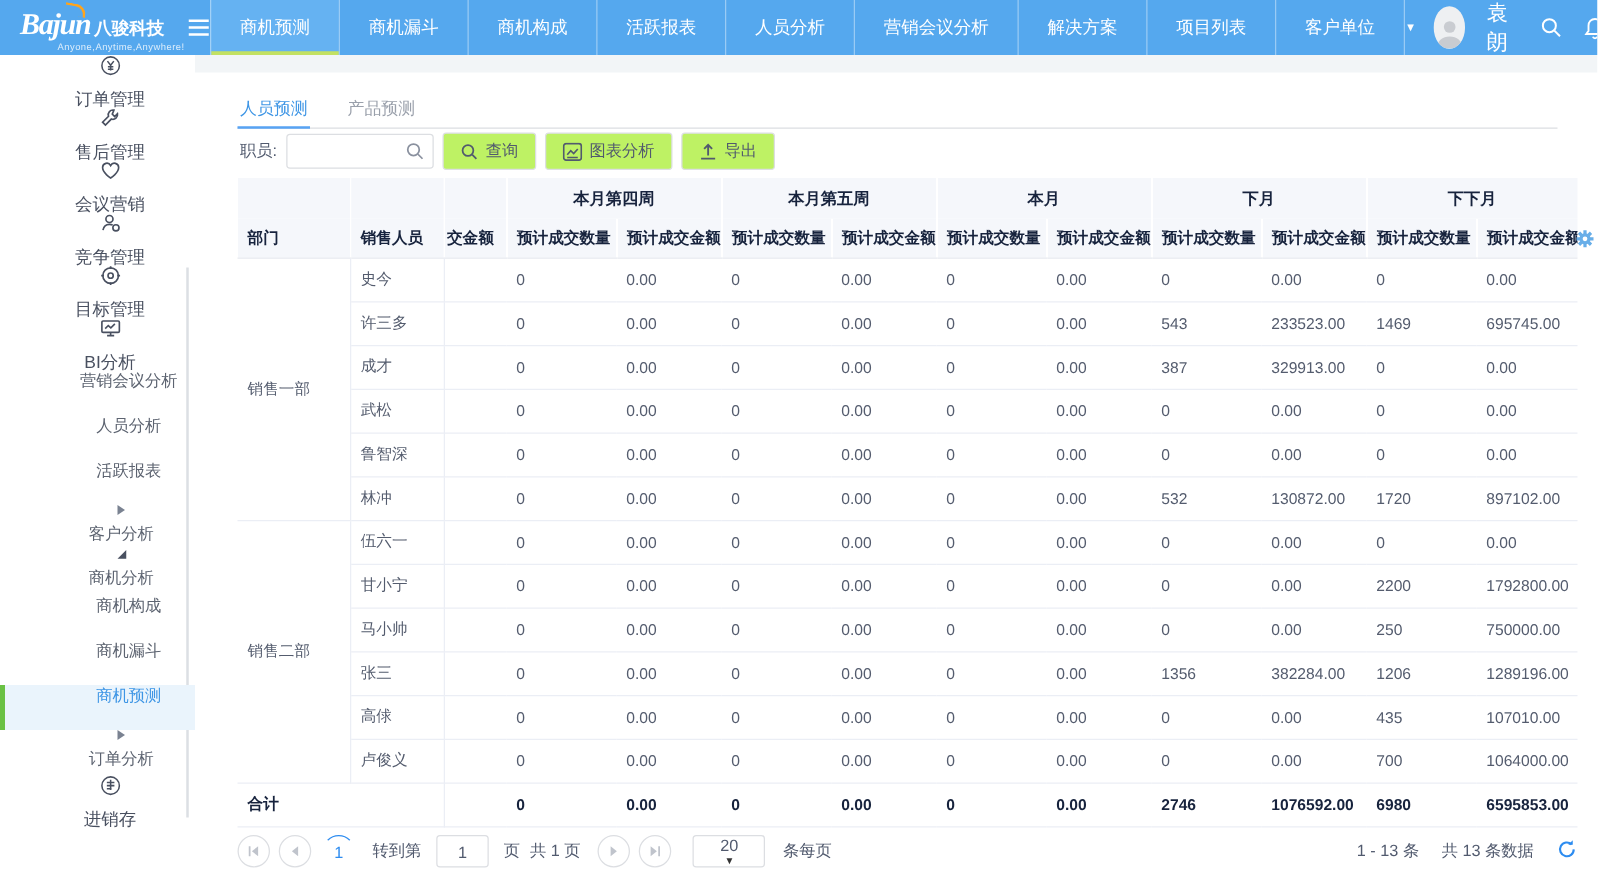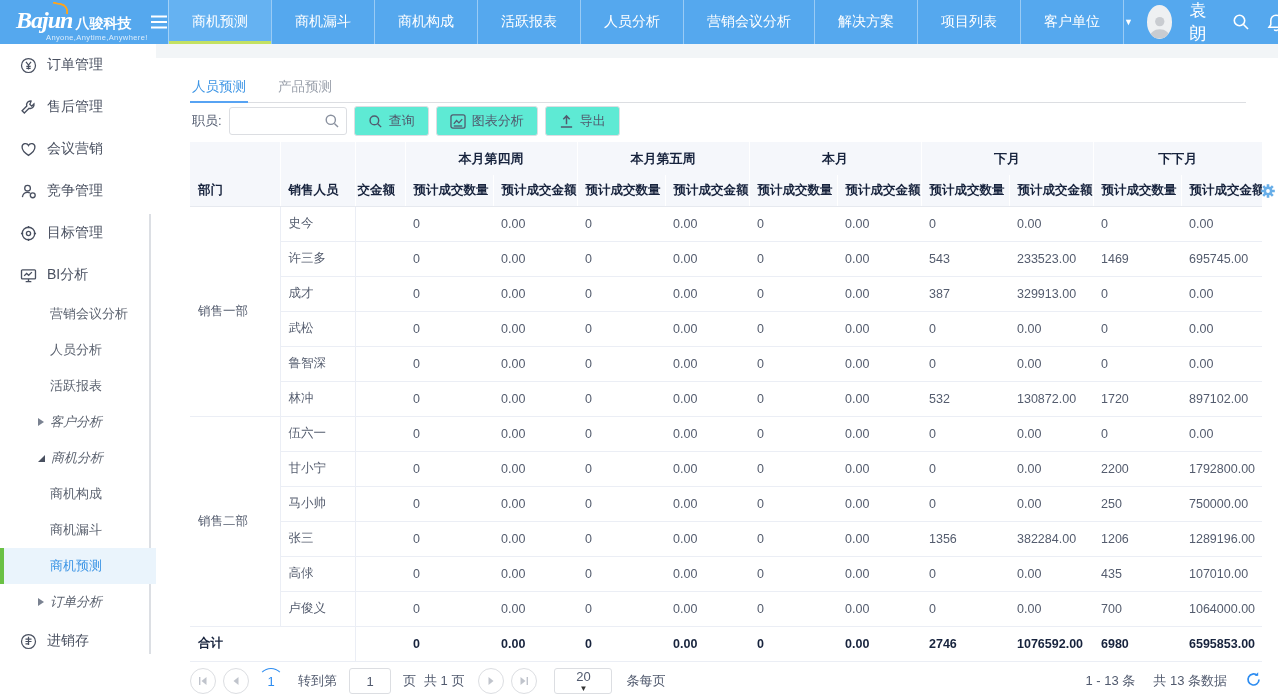--- a/index.html
+++ b/index.html
@@ -27,45 +27,45 @@
   .nav-right { margin-left:auto; display:flex; align-items:center; gap:17px; padding-right:18px; }
   .avatar { width:34px; height:34px; border-radius:50%; background:#eef0f2; overflow:hidden;
     display:flex; align-items:flex-end; justify-content:center; cursor:pointer; }
   .user-name { font-size:17px; }
   .icon-btn { position:relative; display:flex; cursor:pointer; }
 
   
   .main { flex:1; display:flex; min-height:0; }
   .sidebar { width:156px; background:#fff; position:relative; flex-shrink:0; }
   .sb-scrollbar { position:absolute; right:5px; top:170px; width:2px; height:440px; background:#dcdfe4; }
-  .sb-item { display:flex; align-items:center; cursor:pointer; color:#495060; }
+  .sb-item { display:flex; align-items:center; cursor:pointer; color:#495060;flex-direction:column; }
   .sb-item.lv0 { height:42px; padding-left:20px; gap:10px; font-size:14px; }
   .sb-item.lv1, .sb-item.lv2 { height:36px; padding-left:50px; font-size:13px; color:#5c6370; }
-  .sb-item.arrowed { padding-left:38px; gap:6px;font-style:italic; }
+  .sb-item.arrowed { padding-left:38px; gap:6px; }
   .sb-item.active { background:#eaf4fc; color:#3d95e5; position:relative; }
   .sb-item.active::before { content:''; position:absolute; left:0; top:0; bottom:0; width:4px; background:#6ac144; }
   .tri-r { width:0; height:0; border-left:6px solid #7a8291; border-top:4px solid transparent; border-bottom:4px solid transparent; }
   .tri-exp { width:0; height:0; border-bottom:7px solid #495060; border-left:7px solid transparent; }
 
   .content { flex:1; position:relative; background:#fff; min-width:0; }
   .top-strip { position:absolute; top:0; left:0; right:0; height:14px; background:#f2f5f7; }
 
   
   .tabs { position:absolute; top:31px; left:34px; right:32px; height:28px;
     border-bottom:1px solid #dcdee2; display:flex; gap:28px; }
   .tab { font-size:13.5px; color:#9aa0ab; padding:3px 2px 0; cursor:pointer; }
   .tab.active { color:#3d95e5; border-bottom:2px solid #57a3f3; margin-bottom:-1px; }
 
   
   .toolbar { position:absolute; top:61px; left:36px; height:32px; display:flex; align-items:center; }
   .field-label { font-size:13px; color:#515a6e; margin-right:7px; }
   .search-box { width:118px; height:28px; border:1px solid #dcdee2; border-radius:3px; position:relative; background:#fff; }
   .search-box input { width:100%; height:100%; border:none; outline:none; padding:0 26px 0 8px; font-size:13px; background:transparent; }
   .search-box .sicon { position:absolute; right:6px; top:5px; cursor:pointer; }
-  .btn { height:30px; border:1px solid #dcdee2; border-radius:3px; background:#5eead4; display:flex;
+  .btn { height:30px; border:1px solid #dcdee2; border-radius:3px; background:#bef264; display:flex;
     align-items:center; gap:6px; padding:1px 13px; font-size:13px; color:#515a6e; margin-left:7px; cursor:pointer; }
 
   
   .table-wrap { position:absolute; top:98px; left:34px; width:1072px; }
   table { border-collapse:collapse; table-layout:fixed; width:1072px; }
   thead th { background:#f5f7fb; font-weight:bold; color:#17233d; border-right:1px solid #fff; overflow:hidden; white-space:nowrap; }
   thead th:last-child { border-right:none; }
   tr.grow th { height:33px; text-align:center; font-size:13px; }
   tr.crow th { height:31px; text-align:left; padding-left:8px; font-size:12.5px; border-bottom:1px solid #e6e9ef; }
   tbody td { height:35px; border-bottom:1px solid #ebeef5; color:#545c6e; font-size:12.5px;

